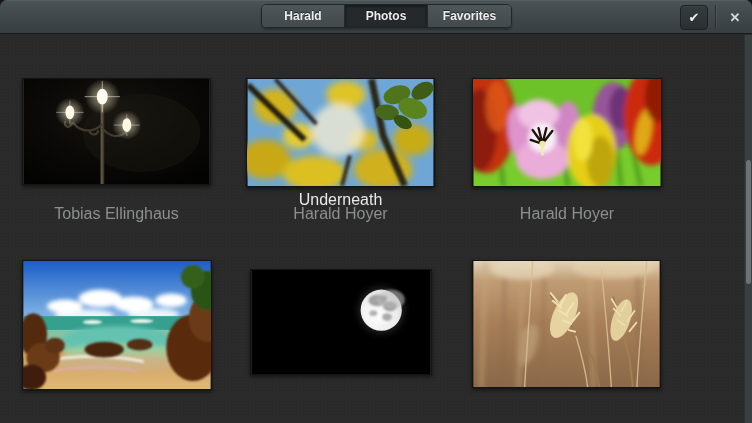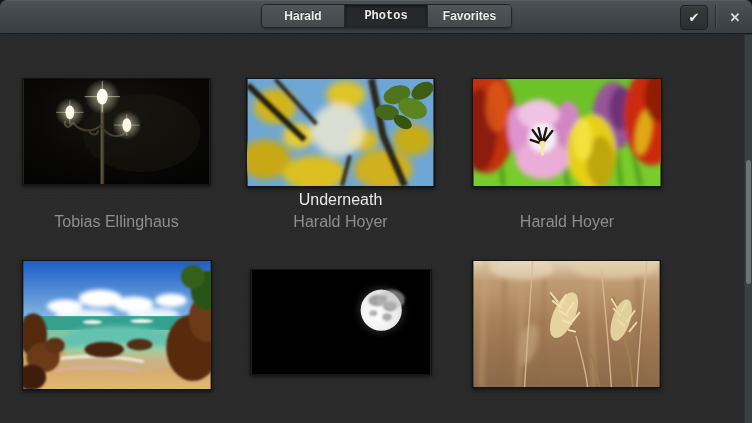--- a/index.html
+++ b/index.html
@@ -12,40 +12,40 @@
     background:linear-gradient(#4b5356,#3e4548 65%,#383e41);
     border-bottom:1px solid #181b1c;box-shadow:inset 0 1px 0 rgba(255,255,255,0.08);}
   .tab-group{position:absolute;left:261px;top:4px;height:24px;display:flex;
     border:1px solid #212729;border-radius:5px;overflow:hidden;
     box-shadow:0 2px 2px rgba(0,0,0,0.28), inset 0 1px 0 rgba(255,255,255,0.06);}
   .tab{width:83px;height:100%;border:none;padding:0;margin:0;cursor:default;
     background:linear-gradient(#4e5659,#424a4d);color:#edeeec;
     font:600 12px "Liberation Sans",sans-serif;text-shadow:0 -1px 0 rgba(0,0,0,0.55);
     border-right:1px solid #24292b;}
   .tab:last-child{border-right:none;}
-  .tab.active{background:#25292b;box-shadow:inset 0 1px 3px rgba(0,0,0,0.55);font-family:Liberation Mono, monospace;}
+  .tab.active{background:#25292b;box-shadow:inset 0 1px 3px rgba(0,0,0,0.55);}
   .header-right{position:absolute;right:5px;top:0;height:34px;display:flex;align-items:center;gap:7px;}
   .select-btn{width:28px;height:25px;border-radius:4px;border:1px solid #1c2122;
     background:linear-gradient(#353c3e,#2a3032);color:#f4f4f2;font-size:13px;line-height:1;
     box-shadow:inset 0 1px 0 rgba(255,255,255,0.05);padding:0;}
   .hdr-sep{width:1px;height:24px;background:#2b3133;box-shadow:1px 0 0 rgba(255,255,255,0.06);}
   .close-btn{width:24px;height:24px;background:none;border:none;color:#d9d9d7;
     font-size:13px;font-weight:bold;line-height:1;padding:0;}
   
   .photo{position:absolute;border:1px solid #141414;box-shadow:0 2px 4px rgba(0,0,0,0.55);}
   .photo svg{display:block;width:100%;height:100%;}
   .p1{left:22px;top:78px;width:189px;height:107px;}
   .p2{left:246px;top:78px;width:189px;height:109px;}
   .p3{left:472px;top:78px;width:190px;height:109px;}
   .p4{left:22px;top:260px;width:190px;height:130px;}
   .p5{left:250px;top:269px;width:182px;height:106px;}
   .p6{left:472px;top:260px;width:189px;height:128px;}
   .cap{position:absolute;text-align:center;font-size:16px;line-height:13px;}
   .cap-title{color:#e9e9e9;}
-  .cap-author{color:#8d8f8e;margin-top:8px;}
+  .cap-author{color:#8d8f8e;}
   .cap-t2{left:246px;top:193px;width:189px;}
   .cap-a1{left:22px;top:207px;width:189px;}
   .cap-a2{left:246px;top:207px;width:189px;}
   .cap-a3{left:472px;top:207px;width:190px;}
   
   .scrollbar{position:absolute;top:35px;right:0;bottom:0;width:8px;
     background:#3a3f40;border-left:1px solid #2e3233;}
   .scroll-thumb{position:absolute;left:1px;width:5px;top:125px;height:124px;
     background:#6b7473;border-radius:3px;}
 </style>

